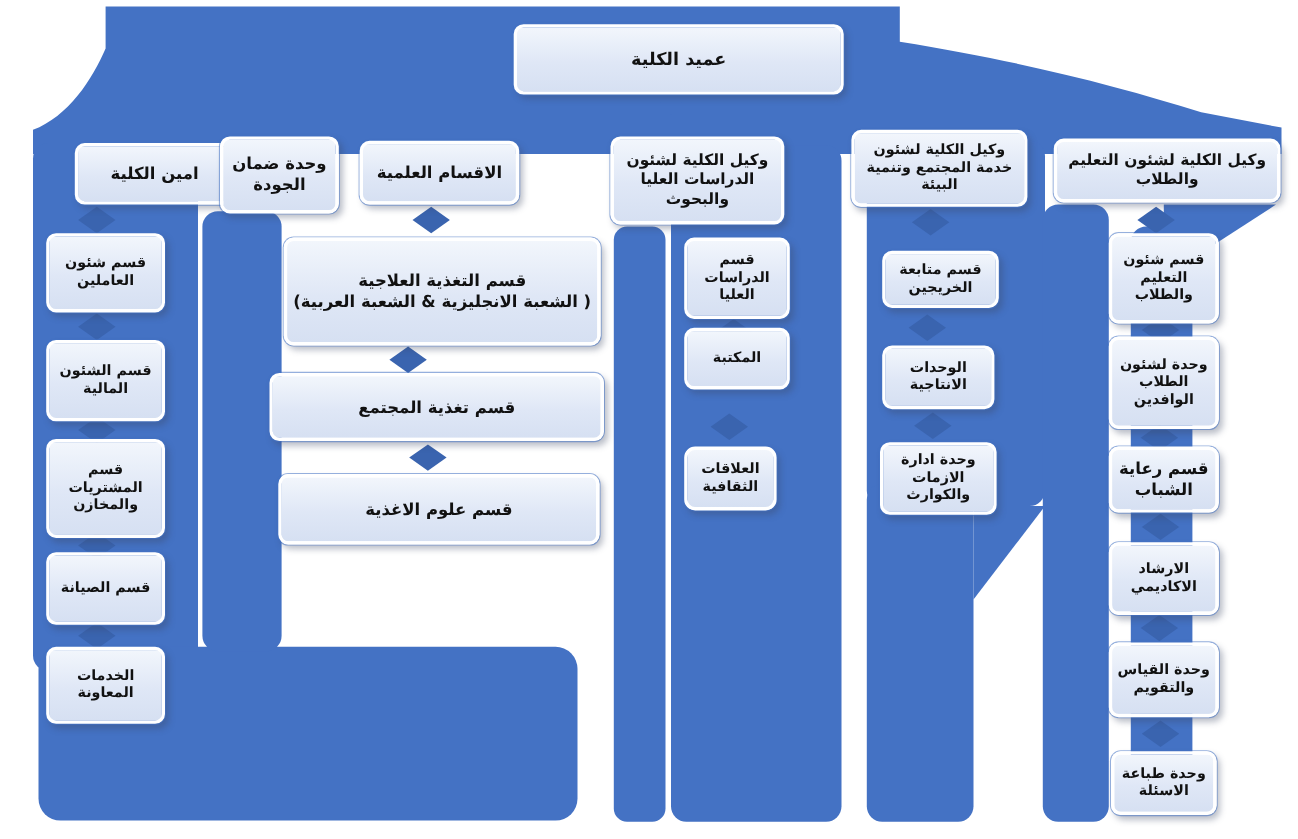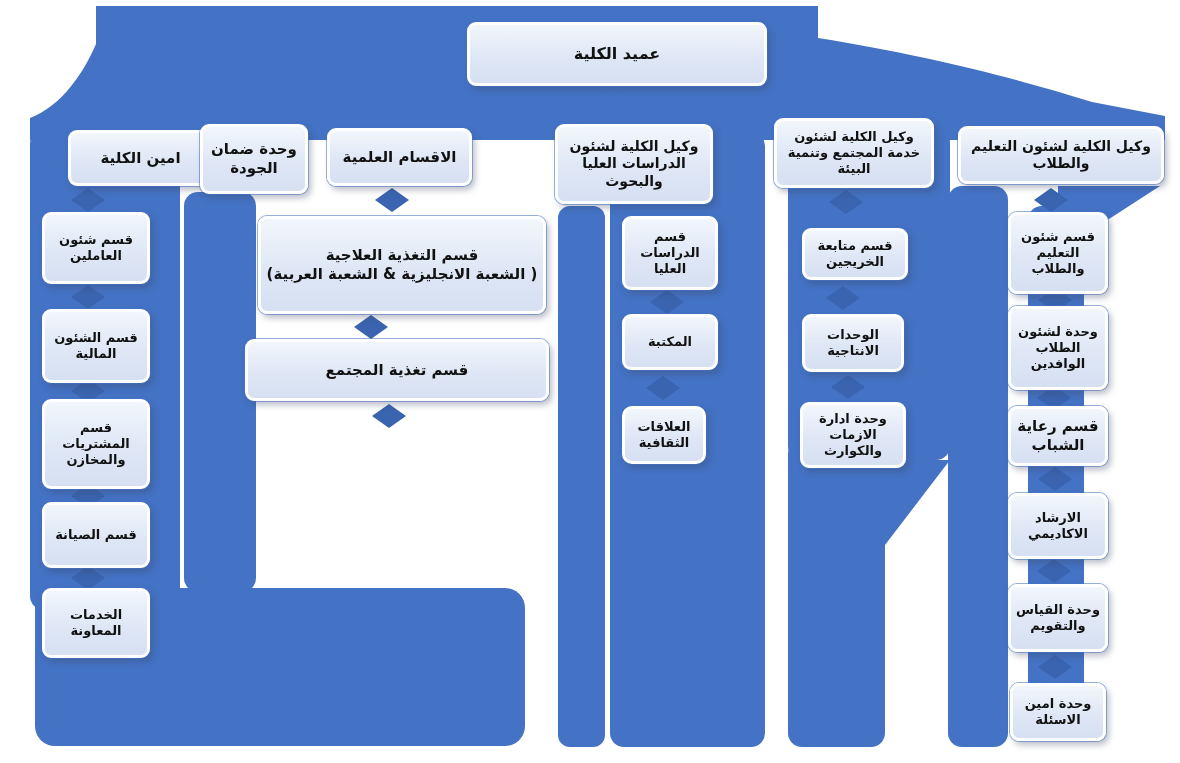--- a/index.html
+++ b/index.html
@@ -117,25 +117,26 @@
   <div class="node" style="left:42px;top:399px;width:108px;height:90px;font-size:13px;">قسم
 المشتريات
 والمخازن</div>
   <div class="node" style="left:42px;top:588px;width:108px;height:70px;font-size:13px;">الخدمات
 المعاونة</div>
   <div class="node" style="left:42px;top:502px;width:108px;height:66px;font-size:13px;">قسم الصيانة</div>
 
   <div class="node" style="left:258px;top:216px;width:288px;height:98px;font-size:15px;">قسم التغذية العلاجية
 ( الشعبة الانجليزية &amp; الشعبة العربية)</div>
   <div class="node" style="left:245px;top:339px;width:304px;height:62px;font-size:15px;">قسم تغذية المجتمع</div>
+  <div class="node" style="left:253px;top:431px;width:292px;height:64px;font-size:15px;">قسم علوم الاغذية</div>
 
   <div class="node" style="left:622px;top:216px;width:96px;height:74px;font-size:13px;">قسم
 الدراسات
 العليا</div>
-  <div class="node" style="left:622px;top:314px;width:96px;height:56px;font-size:13px;">المكتبة</div>
+  <div class="node" style="left:622px;top:298px;width:96px;height:56px;font-size:13px;">المكتبة</div>
   <div class="node" style="left:622px;top:406px;width:84px;height:58px;font-size:13px;border-radius:10px;">العلاقات
 الثقافية</div>
 
   <div class="node" style="left:802px;top:228px;width:106px;height:52px;font-size:13px;">قسم متابعة
 الخريجين</div>
   <div class="node" style="left:800px;top:402px;width:106px;height:66px;font-size:13px;">وحدة ادارة
 الازمات
 والكوارث</div>
   <div class="node" style="left:802px;top:314px;width:102px;height:58px;font-size:13px;">الوحدات
 الانتاجية</div>
@@ -145,16 +146,16 @@
 والطلاب</div>
   <div class="node" style="left:1008px;top:306px;width:100px;height:84px;font-size:13px;">وحدة لشئون
 الطلاب
 الوافدين</div>
   <div class="node" style="left:1008px;top:406px;width:100px;height:60px;font-size:15px;">قسم رعاية
 الشباب</div>
   <div class="node" style="left:1008px;top:493px;width:100px;height:66px;font-size:13px;">الارشاد
 الاكاديمي</div>
   <div class="node" style="left:1008px;top:584px;width:100px;height:68px;font-size:13px;">وحدة القياس
 والتقويم</div>
-  <div class="node" style="left:1010px;top:683px;width:96px;height:58px;font-size:13px;">وحدة امين
+  <div class="node" style="left:1010px;top:683px;width:96px;height:58px;font-size:13px;">وحدة طباعة
 الاسئلة</div>
 
 </div>
 
 </body></html>

